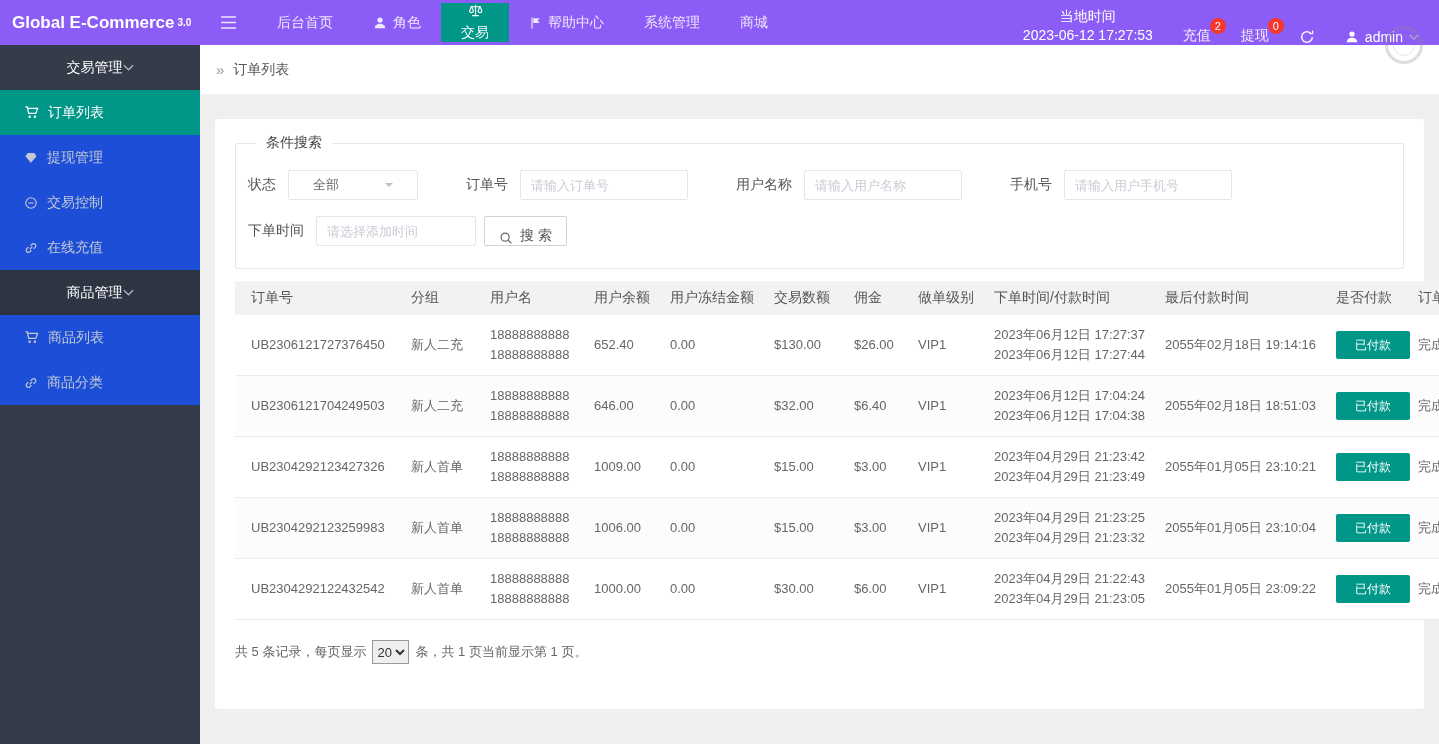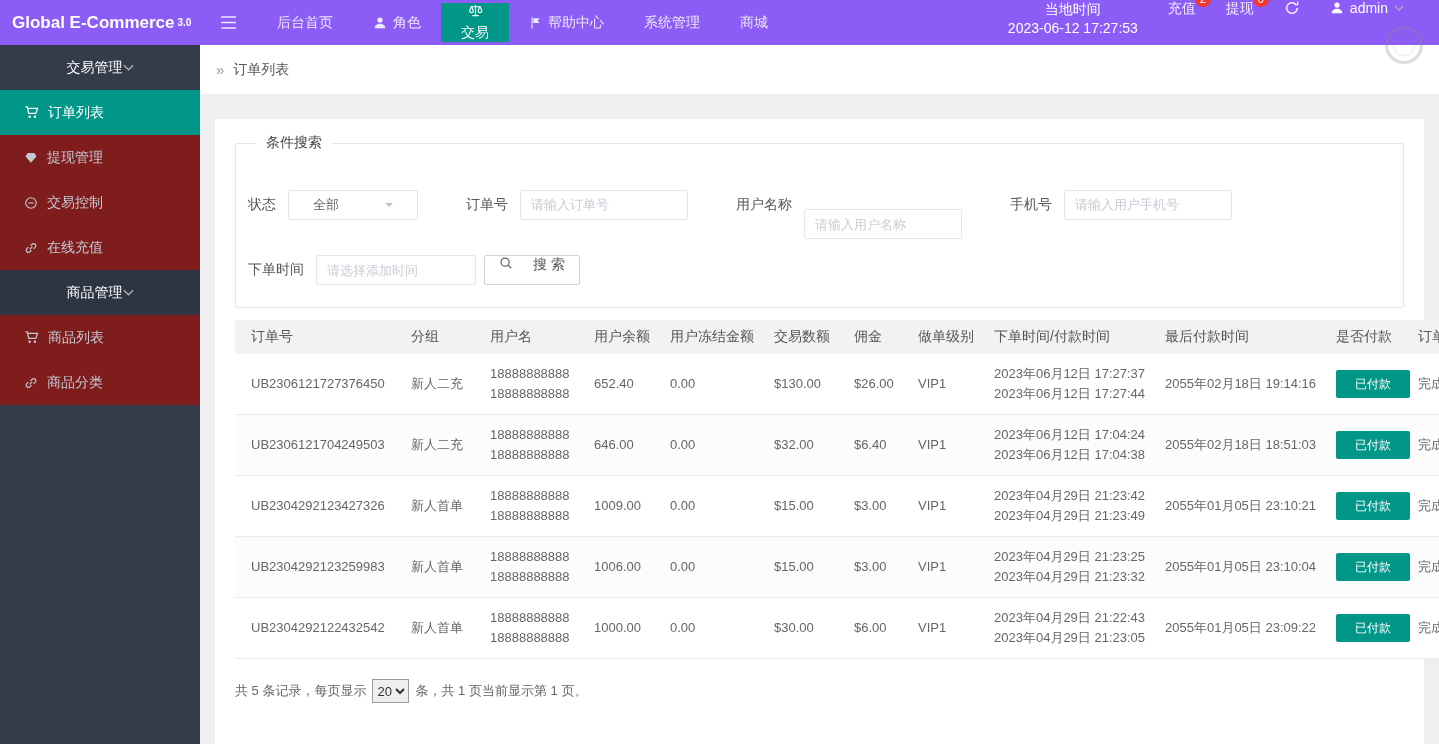--- a/index.html
+++ b/index.html
@@ -10,37 +10,37 @@
   .topbar { position:absolute; top:0; left:0; width:1439px; height:45px;
     background:#8b5cf6; display:flex; align-items:stretch; color:#fff; z-index:20; }
   .logo { width:200px; display:flex; align-items:center; padding-left:12px;
     font-size:17px; font-weight:bold; color:#fff; white-space:nowrap; }
   .logo sup { font-size:10px; margin-left:3px; font-weight:bold; }
   .topnav { display:flex; align-items:center; }
   .nav-item { display:flex; align-items:center; gap:6px; padding:0 20px;
     font-size:14px; color:rgba(255,255,255,.85); cursor:pointer; }
   .nav-item.active { background:#009688; color:#fff;flex-direction:column; }
   .nav-item svg { display:block; }
-  .topbar-right { margin-left:auto; display:flex; align-items:flex-start; gap:30px; padding-right:35px; }
+  .topbar-right { margin-left:auto; display:flex; align-items:flex-end; gap:30px; padding-right:20px; }
   .clock { text-align:center; line-height:1.35; font-size:14px; color:#fff; }
   .badge-link { position:relative; font-size:14px; color:rgba(255,255,255,.9); cursor:pointer; }
   .red-badge { position:absolute; top:-9px; right:-15px; min-width:16px; height:16px;
     padding:0 4px; background:#f5372e; border-radius:8px; color:#fff; font-size:11px;
     display:flex; align-items:center; justify-content:center; }
   .icon-btn { display:flex; align-items:center; color:rgba(255,255,255,.9); cursor:pointer; }
   .admin-box { display:flex; align-items:center; gap:6px; font-size:14px; color:#fff; cursor:pointer; }
 
   
   .sidebar { position:absolute; top:45px; left:0; width:200px; height:699px;
     background:#343b49; z-index:10; }
   .side-header { height:45px; display:flex; align-items:center; padding:0 18px;
     color:#fff; font-size:14px; cursor:pointer; justify-content:center; }
   .side-header.darker { background:#2d3442; }
   .side-item { height:45px; display:flex; align-items:center; gap:9px; padding:0 18px 0 24px;
-    color:#c3c9d4; font-size:14px; background:#7f1d1d; cursor:pointer; }
+    color:#c3c9d4; font-size:14px; background:#1d4ed8; cursor:pointer; }
   .side-item.active { background:#009688; color:#fff; }
   .chev { color:#aab1bd; display:flex; }
 
   
   .main { position:absolute; top:45px; left:200px; width:1239px; height:699px; }
   .breadcrumb { height:49px; background:#fff; display:flex; align-items:center;
     padding-left:16px; font-size:14px; color:#555; }
   .crumb-icon { color:#999; margin-right:9px; font-size:15px; }
   .content { padding:25px 15px 15px; }
   .card { background:#fff; border-radius:2px; padding:15px 20px 45px; min-height:556px; }
@@ -53,21 +53,21 @@
   .fgroup { display:flex; align-items:center; margin-right:48px; }
   .fgroup label { font-size:14px; color:#555; margin-right:12px; white-space:nowrap; }
   .inp { height:30px; border:1px solid #e6e6e6; border-radius:2px; padding:0 10px;
     font-size:13px; color:#666; background:#fff; outline:none;
     font-family:"Liberation Sans","DejaVu Sans",sans-serif; }
   .inp::placeholder { color:#c8ccd4; }
   .sel { width:130px; height:30px; border:1px solid #e6e6e6; border-radius:2px;
     display:flex; align-items:center; justify-content:space-between; padding:0 24px;
     font-size:13px; color:#666; background:#fff; cursor:pointer; }
   .caret { width:0; height:0; border:4px solid transparent; border-top-color:#c2c2c2; margin-top:4px; }
-  .btn { height:30px; display:flex; align-items:flex-start; gap:20px; padding:0 14px;
+  .btn { height:30px; display:flex; align-items:flex-end; gap:7px; padding:0 14px;
     background:#fff; border:1px solid #d2d2d2; border-radius:2px; font-size:14px;
     color:#555; cursor:pointer; }
 
   
   .tbl-wrap { margin-top:12px; }
   table.grid { border-collapse:collapse; table-layout:fixed; width:1280px; }
   table.grid th { background:#f2f2f2; font-weight:400; color:#555; font-size:14px;
     text-align:left; padding:8px; white-space:nowrap; }
   table.grid td { background:#fff; color:#666; font-size:13px; padding:10px 8px;
     border-bottom:1px solid #ebebeb; white-space:nowrap; line-height:20px; }
@@ -242,21 +242,21 @@
               <span>全部</span>
               <span class="caret"></span>
             </div>
           </div>
           <div class="fgroup">
             <label>订单号</label>
             <input class="inp" style="width: 168px;" placeholder="请输入订单号">
           </div>
           <div class="fgroup">
             <label>用户名称</label>
-            <input class="inp" style="width: 158px; margin-top: 39px;" placeholder="请输入用户名称">
+            <input class="inp" style="width: 158px;" placeholder="请输入用户名称">
           </div>
           <div class="fgroup">
             <label>手机号</label>
             <input class="inp" style="width: 168px;" placeholder="请输入用户手机号">
           </div>
         </div>
         <div class="form-row">
           <div class="fgroup" style="margin-right:8px">
             <label>下单时间</label>
             <input class="inp" style="width: 160px;" placeholder="请选择添加时间">

